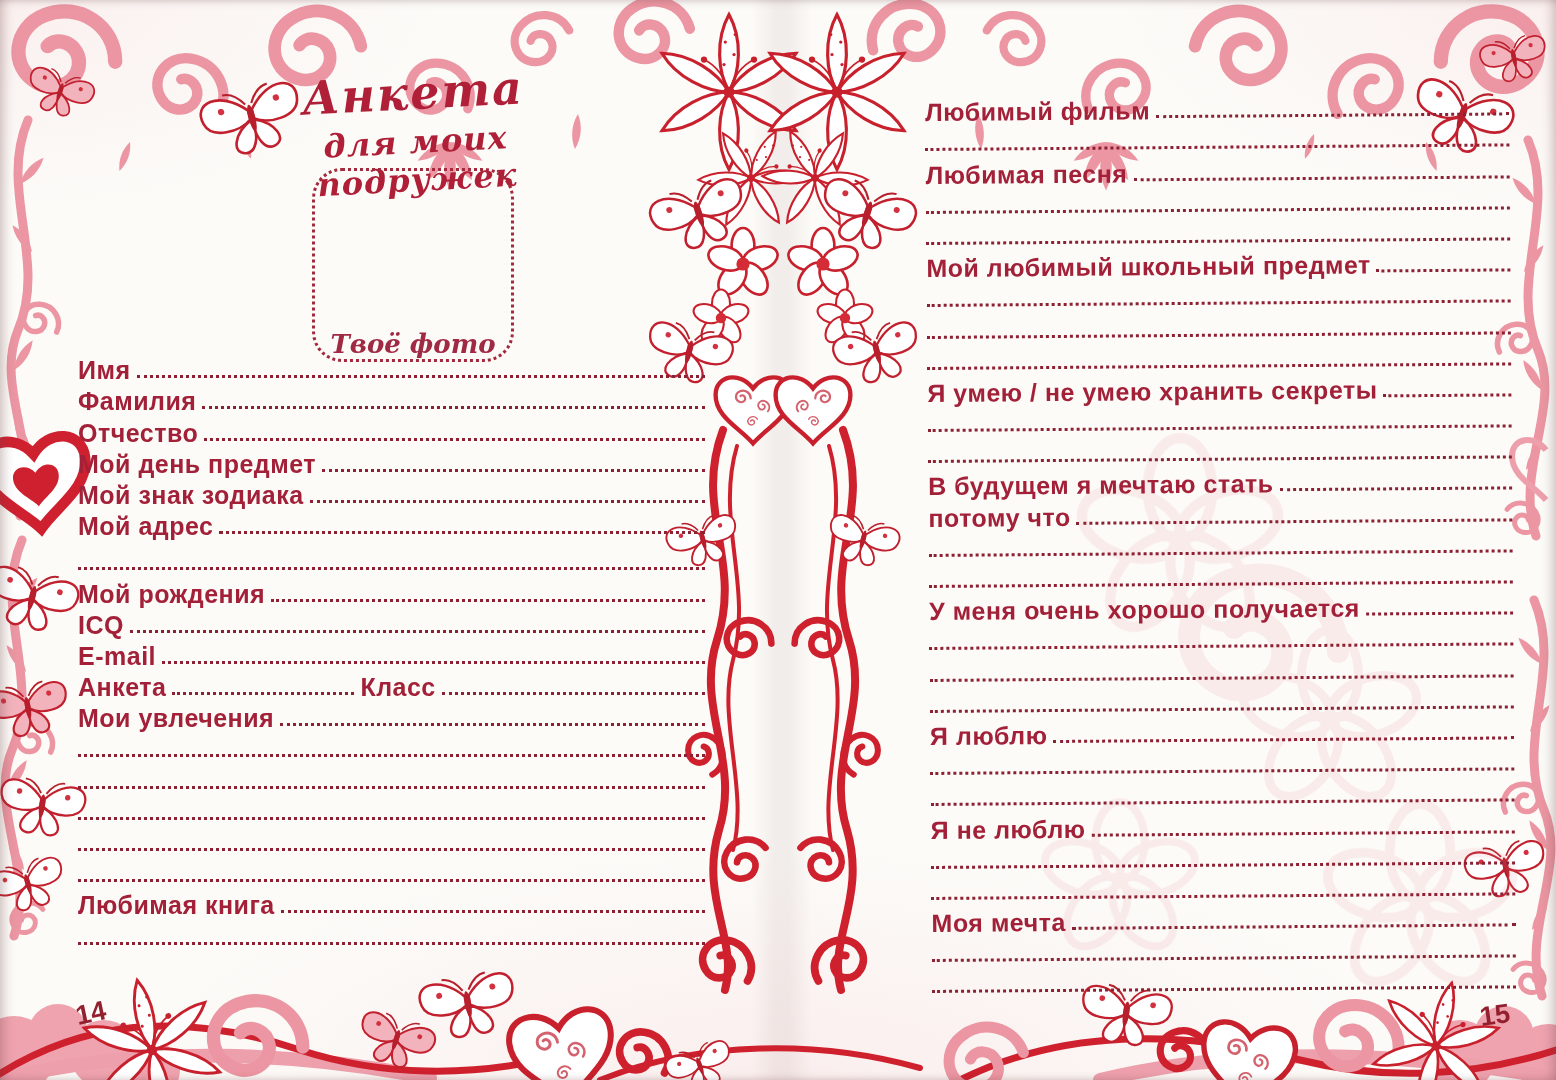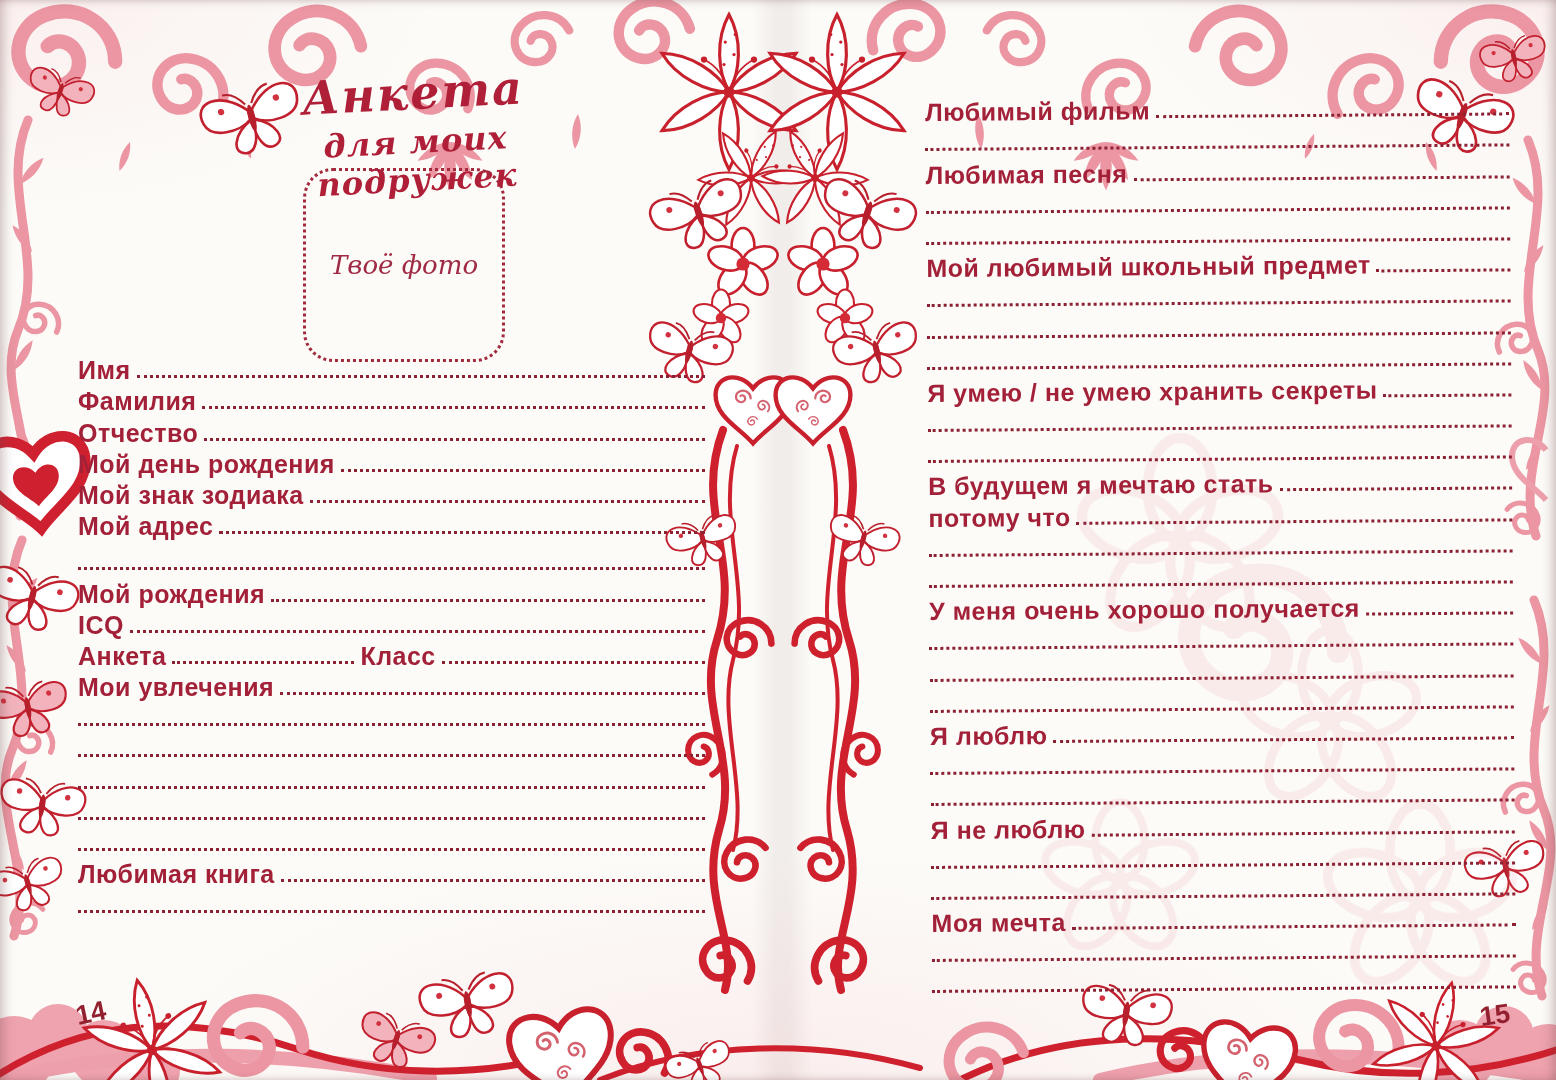--- a/index.html
+++ b/index.html
@@ -19,22 +19,22 @@
                 inset 0 -8px 10px -8px rgba(110,70,70,.2);}
   .spine-shade{position:absolute;left:752px;top:0;width:60px;height:1080px;pointer-events:none;z-index:1;
     background:linear-gradient(90deg,transparent,rgba(150,115,115,.10) 38%,rgba(150,115,115,.10) 62%,transparent);}
   .decor{position:absolute;left:0;top:0;z-index:2;pointer-events:none}
 
   .title{position:absolute;left:225px;top:68px;width:380px;text-align:center;z-index:3;
     transform:rotate(-3deg);color:#b01f38;font-family:"DejaVu Serif",serif;font-style:italic;font-weight:bold;}
   .title .l1{font-size:46px;letter-spacing:2px;line-height:1.1}
   .title .l2{font-size:32px;letter-spacing:1px;margin-top:4px}
 
-  .photo{position:absolute;left:303px;top:168px;width:196px;height:188px;z-index:3;
-    border:3px dotted #a22a3c;border-radius:30px;display:flex;align-items:center;justify-content:center;}
+  .photo{position:absolute;left:312px;top:168px;width:196px;height:188px;z-index:3;
+    border:3px dotted #a22a3c;border-radius:30px;display:flex;align-items:flex-end;justify-content:center;font-weight:bold;}
   .photo-label{font-family:"DejaVu Serif",serif;font-style:italic;font-size:26px;color:#a02a44}
 
   .rows{position:absolute;display:flex;flex-direction:column;z-index:3}
   .rows-left{left:78px;top:352px;width:627px}
   .rows-right{left:925px;top:94px;width:584px;transform:rotate(-0.45deg);transform-origin:left top}
   .frow{display:flex;align-items:flex-end;height:31.2px}
   .frow.gap{margin-top:5px}
   .flabel{color:#a32138;font-weight:bold;font-size:25px;letter-spacing:.5px;line-height:1;
     white-space:nowrap;padding-right:6px}
   .flabel.second{margin-left:6px}
@@ -266,40 +266,44 @@
       </div>
       <div class="frow">
         <span class="flabel">Фамилия</span>
         <span class="leader"></span>
       </div>
       <div class="frow">
         <span class="flabel">Отчество</span>
         <span class="leader"></span>
       </div>
       <div class="frow">
-        <span class="flabel">Мой день рождения</span>
+        <span class="flabel">Мой день предмет</span>
         <span class="leader"></span>
       </div>
       <div class="frow">
         <span class="flabel">Мой знак зодиака</span>
         <span class="leader"></span>
       </div>
       <div class="frow">
         <span class="flabel">Мой адрес</span>
         <span class="leader"></span>
       </div>
       <div class="frow gap">
         <span class="leader"></span>
       </div>
       <div class="frow">
         <span class="flabel">Мой рождения</span>
         <span class="leader"></span>
       </div>
       <div class="frow">
         <span class="flabel">ICQ</span>
+        <span class="leader"></span>
+      </div>
+      <div class="frow">
+        <span class="flabel">E-mail</span>
         <span class="leader"></span>
       </div>
       <div class="frow">
         <span class="flabel">Анкета</span>
         <span class="leader fixed"></span>
         <span class="flabel second">Класс</span>
         <span class="leader"></span>
       </div>
       <div class="frow">
         <span class="flabel">Мои увлечения</span>

